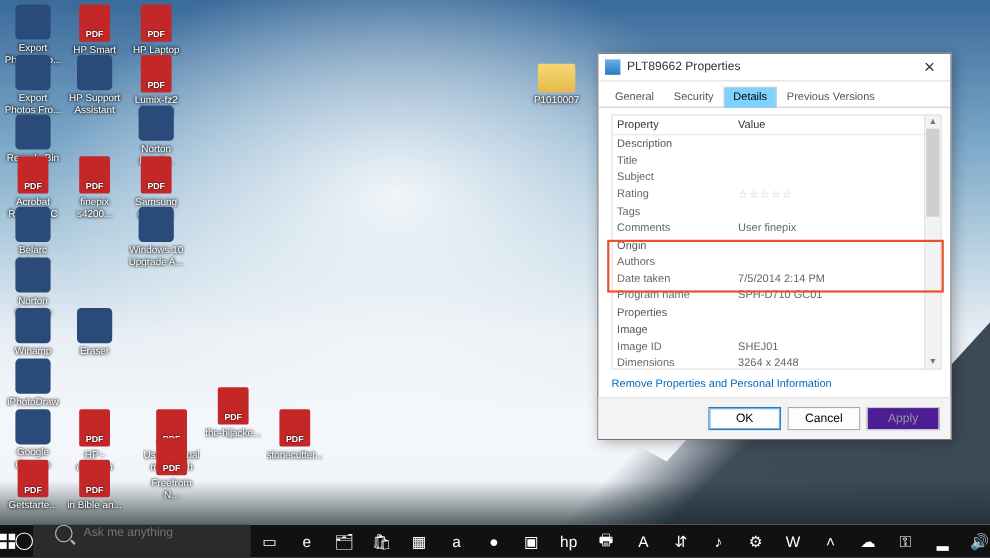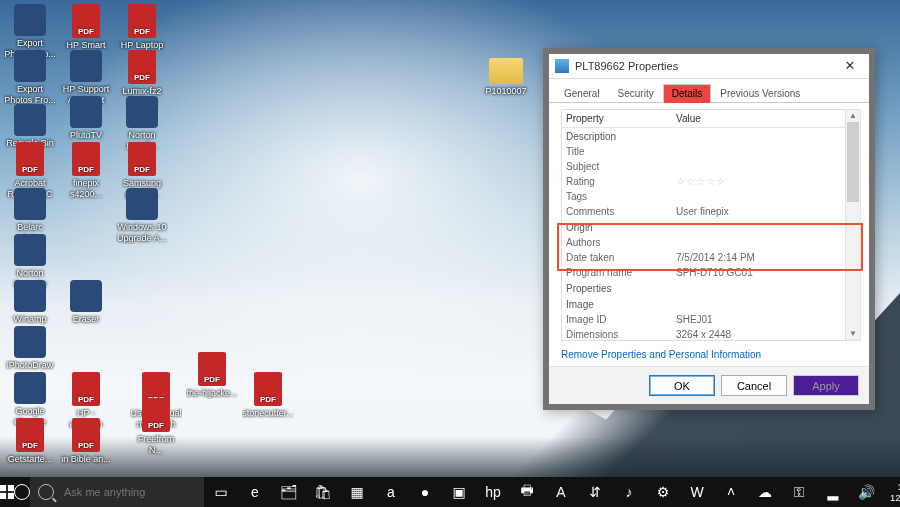--- a/index.html
+++ b/index.html
@@ -21,28 +21,28 @@
   .dicon{position:absolute;width:52px;text-align:center;cursor:pointer}
   .dicon .glyph{width:34px;height:34px;margin:0 auto 2px;display:flex;align-items:center;justify-content:center;font-size:22px;color:#fff;text-shadow:0 0 2px #000}
   .dicon .glyph.pdf{background:#c42727;border-radius:2px;width:28px;height:34px;font-size:14px;font-weight:bold;position:relative}
   .dicon .glyph.pdf::before{content:"PDF";font-size:8px;color:#fff;position:absolute;bottom:2px;left:0;right:0}
   .dicon .glyph.folder{background:linear-gradient(#f7d774,#e5b94c);border-radius:2px;width:34px;height:26px;margin-top:4px}
   .dicon .glyph.app{background:#2a4a7a;border-radius:4px;width:32px;height:32px}
   .dicon .lbl{color:#fff;font-size:9px;text-shadow:0 0 3px #000,0 0 3px #000;line-height:11px;max-height:22px;overflow:hidden;word-wrap:break-word}
   
   .lonefolder{position:absolute;left:480px;top:54px}
   
-  .dlg{position:absolute;left:543px;top:48px;width:320px;height:350px;background:#fff;border:6px solid #737373;box-shadow:2px 2px 12px rgba(0,0,0,.3);display:flex;flex-direction:column}
+  .dlg{position:absolute;left:543px;top:48px;width:320px;height:350px;background:#fff;border:1px solid #737373;box-shadow:2px 2px 12px rgba(0,0,0,.3);display:flex;flex-direction:column}
   .dlg-title{height:24px;display:flex;align-items:center;padding:0 2px 0 6px;font-size:11px;border-bottom:1px solid #ddd}
   .dlg-title .ticon{width:14px;height:14px;background:linear-gradient(#6ab0e8,#2a7ac0);margin-right:6px}
   .dlg-title .ttxt{flex:1;color:#333}
   .dlg-close{width:34px;height:22px;text-align:center;line-height:22px;font-size:13px;color:#333;cursor:pointer}
   .tabs{display:flex;padding:4px 6px 0 6px;gap:0;border-bottom:1px solid #ccc;font-size:10px}
   .tab{padding:3px 8px 4px;border:1px solid transparent;border-bottom:none;color:#555;cursor:pointer;position:relative;top:1px}
-  .tab.active{border-color:#ccc;background:#ef4444;color:#000}
+  .tab.active{border-color:#ccc;background:#7dd3fc;color:#000}
   .dlg-body{flex:1;padding:6px 8px 4px 10px;position:relative;overflow:hidden}
   .propgrid{position:absolute;inset:6px 20px 4px 12px;border:1px solid #ddd;overflow:hidden;font-size:10px;color:#555}
   .prophead{display:flex;border-bottom:1px solid #e6e6e6;padding:3px 4px;color:#333}
   .prophead .c1{width:110px}
   .prow{display:flex;padding:2px 4px}
   .prow .c1{width:110px;color:#666}
   .prow .c2{flex:1;color:#666}
   .pgroup{padding:3px 4px 2px;color:#555;font-weight:500}
   .hl{position:absolute;border:2px solid #e8512a;z-index:5}
   .vscroll{position:absolute;right:8px;top:6px;bottom:4px;width:14px;background:#f2f2f2;border:1px solid #e2e2e2}
@@ -52,21 +52,21 @@
   .linkrm{padding:4px 0 6px 12px;font-size:10px}
   .linkrm a{color:#0067c0;cursor:pointer}
   .dlg-btns{display:flex;justify-content:flex-end;gap:6px;padding:8px 10px;border-top:1px solid #e2e2e2;background:#f3f3f3}
   .btn{min-width:66px;height:21px;font-size:11px;border:1px solid #aaa;background:#fdfdfd;cursor:pointer}
   .btn.def{border-color:#2a7ac0;box-shadow:0 0 0 1px #7ab7e8 inset}
   .btn.dis{color:#999;border-color:#ccc;background:#4c1d95;cursor:default}
   
   .taskbar{position:absolute;left:0;right:0;bottom:0;height:30px;background:#111;display:flex;align-items:center;color:#fff}
   .tb-start{width:34px;height:30px;display:flex;align-items:center;justify-content:center;cursor:pointer}
   .tb-start svg{width:14px;height:14px;fill:#fff}
-  .tb-search{display:flex;align-items:center;height:30px;width:170px;background:#2b2b2b;padding:0 8px;cursor:text}
+  .tb-search{display:flex;align-items:flex-start;height:30px;width:170px;background:#2b2b2b;padding:0 20px;cursor:text}
   .tb-search .sicon{width:14px;height:14px;border:1.5px solid #bbb;border-radius:50%;position:relative;margin-right:8px}
   .tb-search .sicon::after{content:"";position:absolute;width:5px;height:1.5px;background:#bbb;transform:rotate(45deg);right:-4px;bottom:-1px}
   .tb-search input{background:transparent;border:none;outline:none;color:#ddd;font-size:11px;width:130px}
   .tb-cortana{width:30px;height:30px;display:flex;align-items:center;justify-content:center;cursor:pointer}
   .tb-cortana .ring{width:14px;height:14px;border:1.5px solid #fff;border-radius:50%}
   .tb-item{width:34px;height:30px;display:flex;align-items:center;justify-content:center;cursor:pointer;color:#fff;font-size:14px}
   .tb-spacer{flex:1}
   .tb-right{display:flex;align-items:center;height:30px}
   .tb-clock{text-align:right;font-size:9.5px;line-height:11px;padding:0 6px;cursor:pointer}
   .stars{color:#ccc;letter-spacing:1px;font-size:10px}
@@ -120,24 +120,20 @@
       <div class="glyph pdf"></div>
       <div class="lbl">Getstarte...</div>
     </div>
     <div class="dicon" style="left: 60px; top: 4px;">
       <div class="glyph pdf"></div>
       <div class="lbl">HP Smart Friend</div>
     </div>
     <div class="dicon" style="left: 60px; top: 50px;">
       <div class="glyph app"></div>
       <div class="lbl">HP Support Assistant</div>
-    </div>
-    <div class="dicon" style="left: 60px; top: 96px;">
-      <div class="glyph app"></div>
-      <div class="lbl">PlutoTV</div>
     </div>
     <div class="dicon" style="left: 60px; top: 142px;">
       <div class="glyph pdf"></div>
       <div class="lbl">finepix s4200...</div>
     </div>
     <div class="dicon" style="left: 60px; top: 280px;">
       <div class="glyph app"></div>
       <div class="lbl">Eraser</div>
     </div>
     <div class="dicon" style="left: 60px; top: 372px;">

